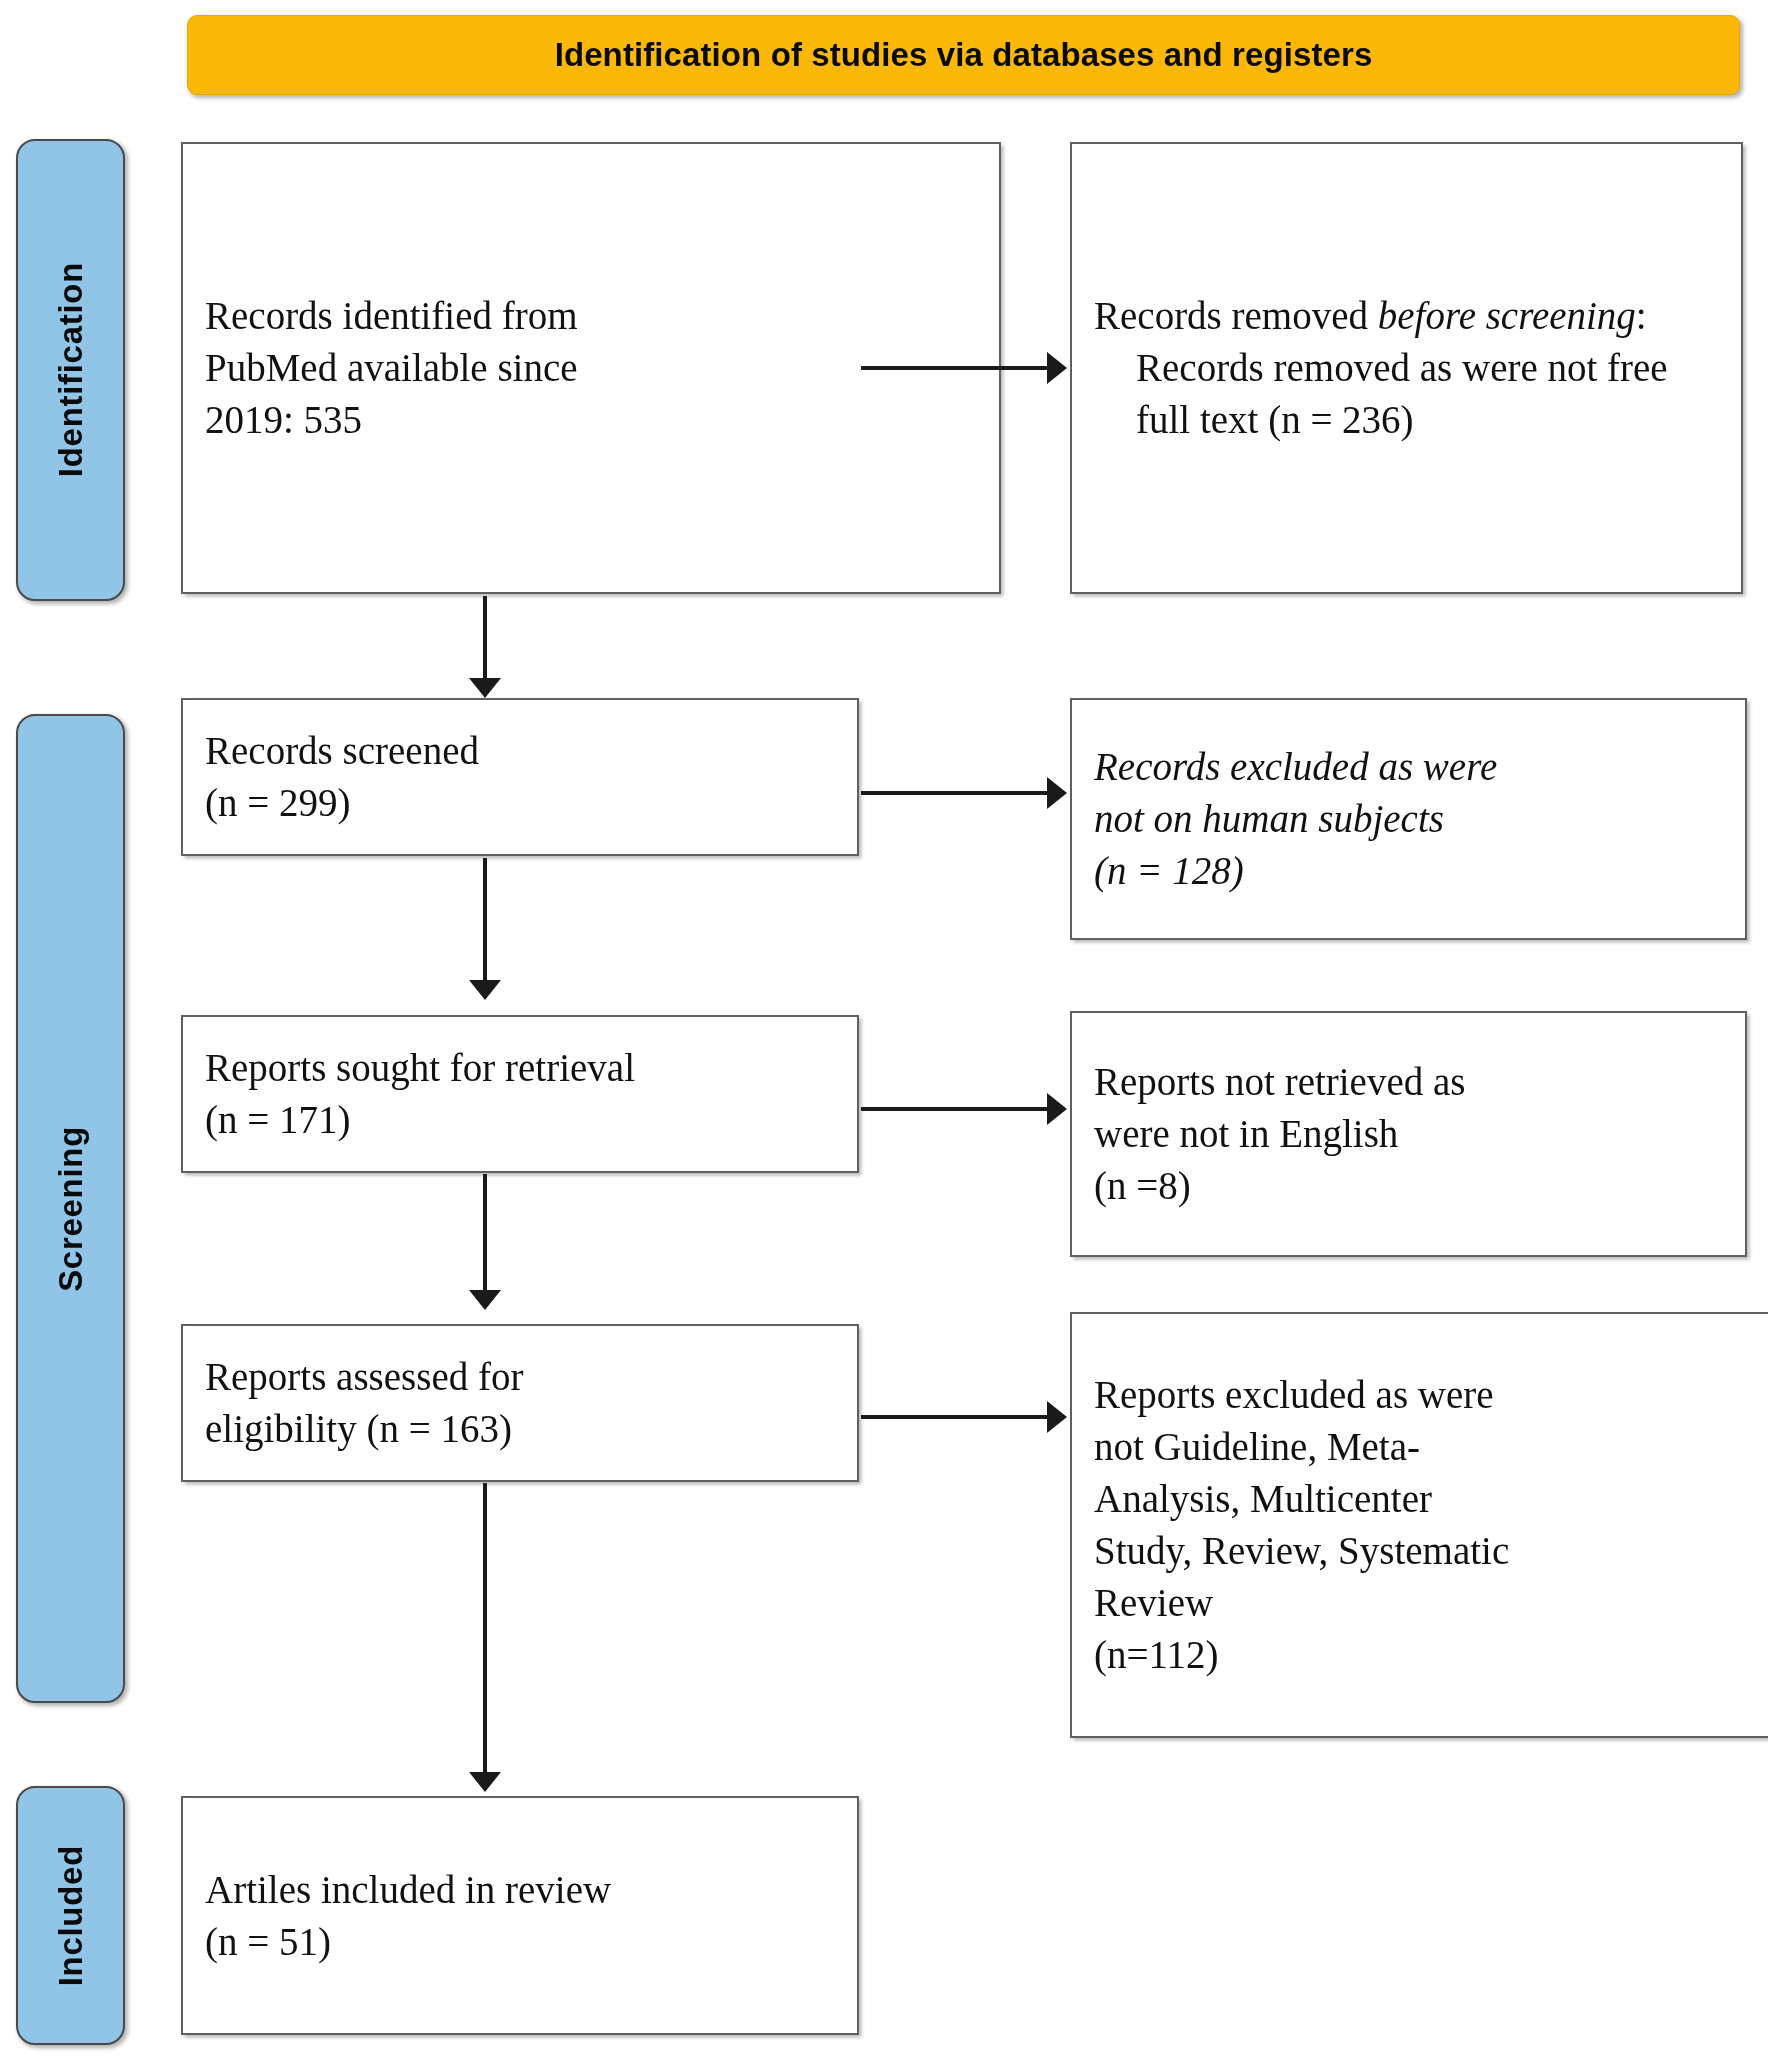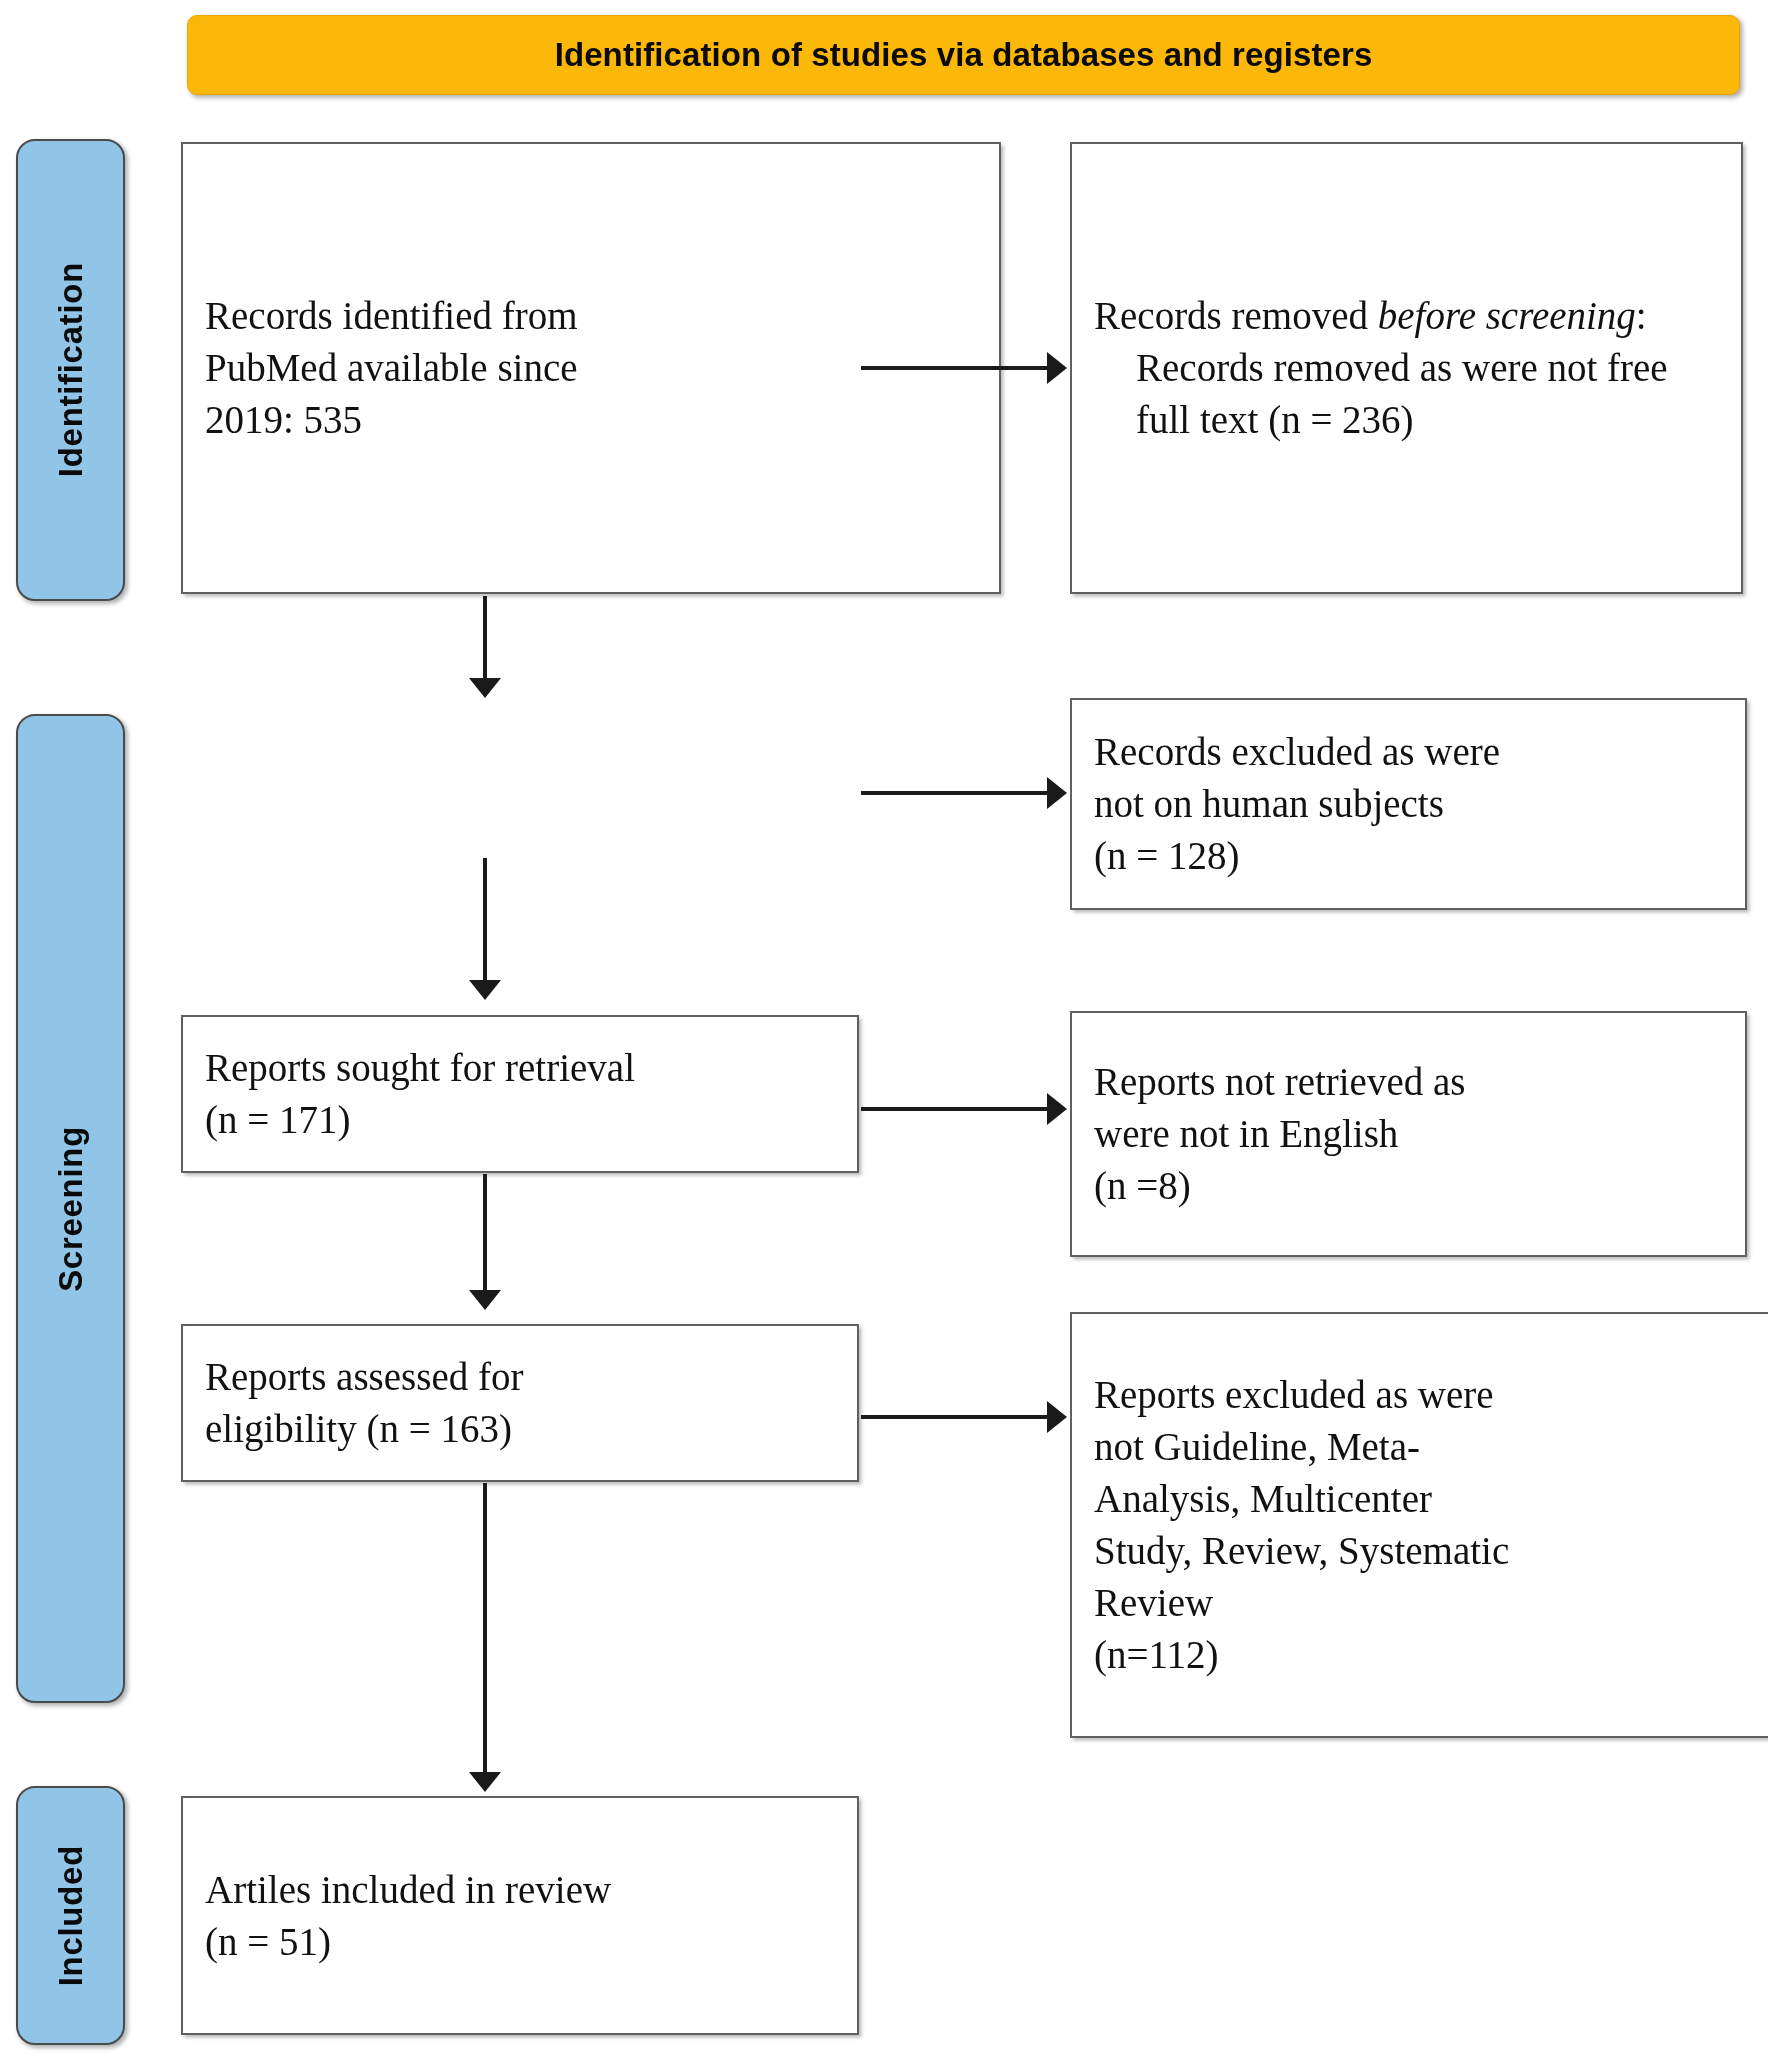--- a/index.html
+++ b/index.html
@@ -149,22 +149,28 @@
     <div class="box-text">
       <span>Records removed </span><span class="ital">before screening</span><span>:</span>
       <span class="indent">Records removed as were not free full text (n = 236)</span>
     </div>
   </div>
 
   <div class="arrow-h" style="left:861px; top:366px; width:187px;"></div>
 
   <div class="arrow-v" style="left:483px; top:596px; height:83px;"></div>
 
-
-  <div class="box" style="left:1070px; top:698px; width:677px; height:212px;">
+  <div class="box" style="left:181px; top:698px; width:678px; height:158px;">
+    <div class="box-text">
+      <span>Records screened</span><br>
+      <span>(n = 299)</span>
+    </div>
+  </div>
+
+  <div class="box" style="left:1070px; top:698px; width:677px; height:242px;font-style:italic;">
     <div class="box-text">
       <span>Records excluded as were</span><br>
       <span>not on human subjects</span><br>
       <span>(n = 128)</span>
     </div>
   </div>
 
   <div class="arrow-h" style="left:861px; top:791px; width:187px;"></div>
 
   <div class="arrow-v" style="left:483px; top:858px; height:123px;"></div>

